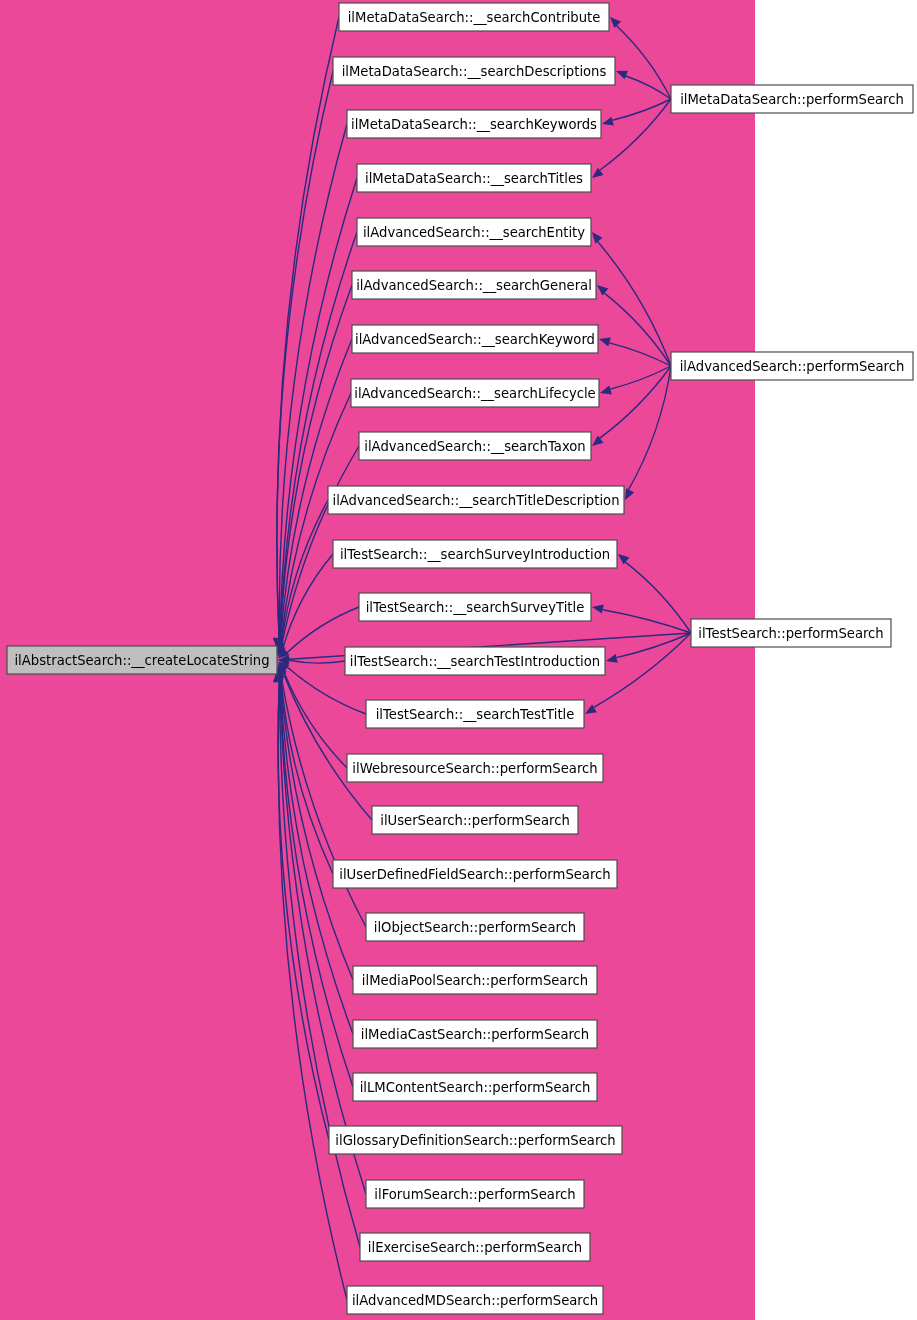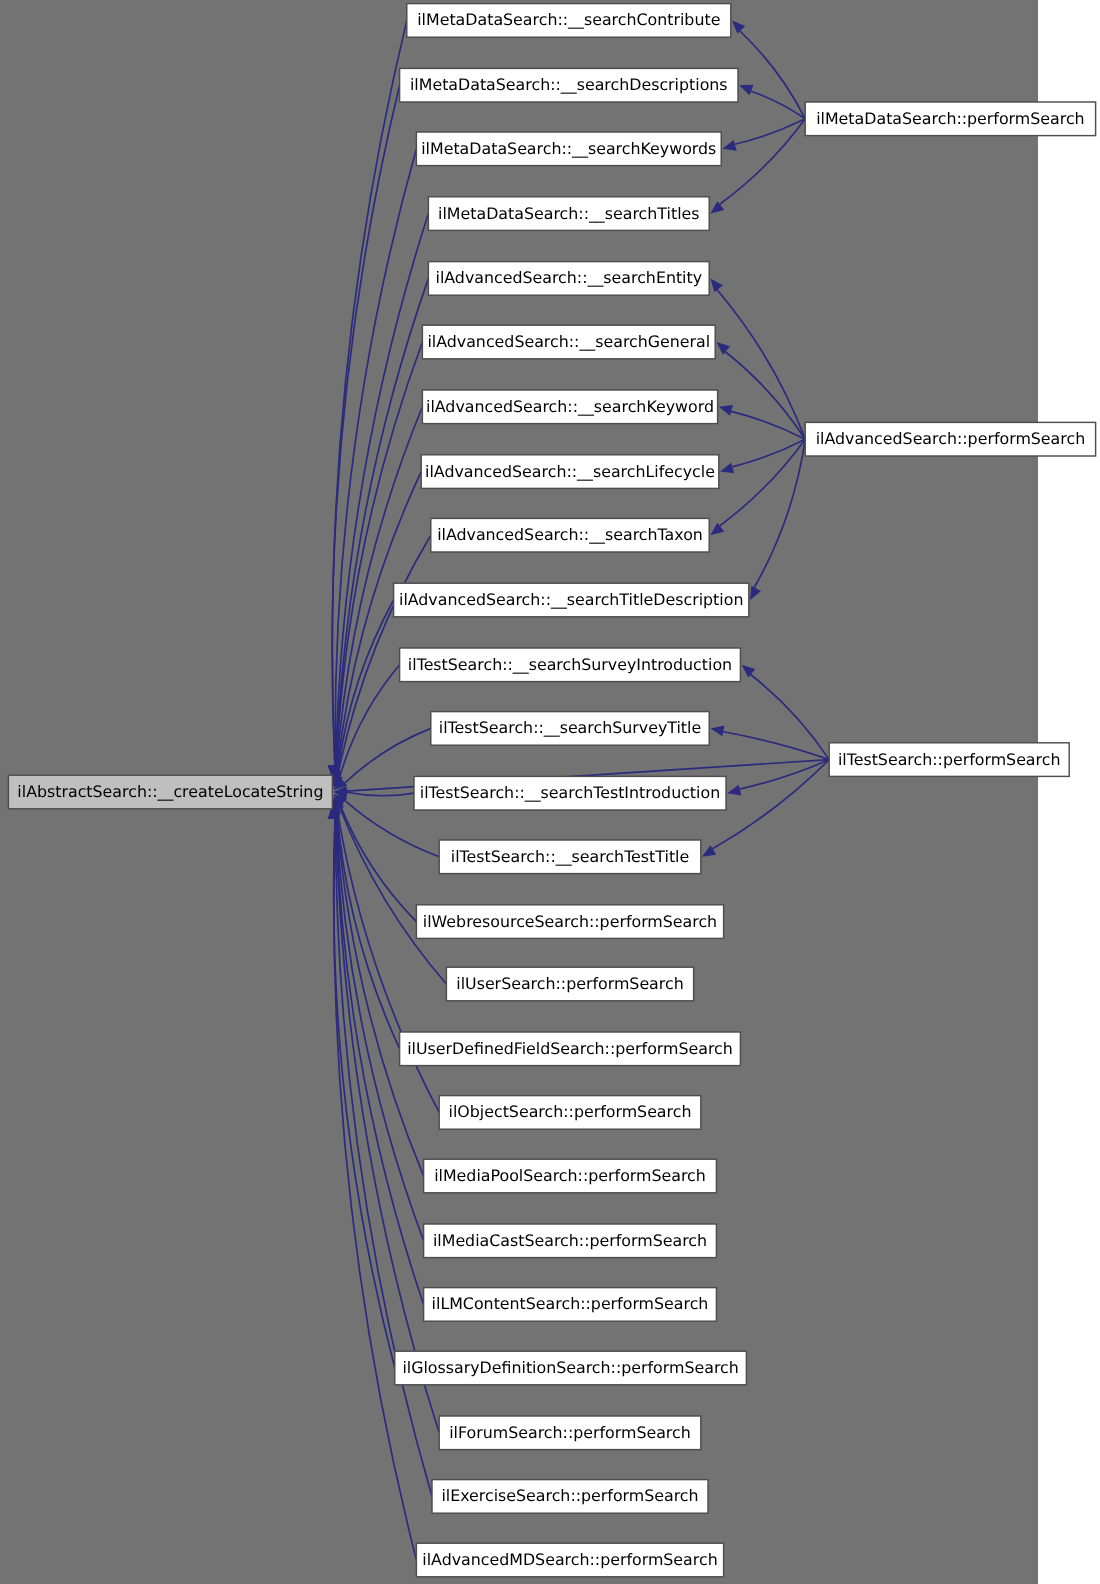--- a/index.html
+++ b/index.html
@@ -8,23 +8,23 @@
     background: #ffffff;
   }
   body {
     width: 917px;
     height: 1320px;
     overflow: hidden;
     font-family: "DejaVu Sans", "Liberation Sans", sans-serif;
   }
   #graph-root {
     position: relative;
-    width: 865px;
+    width: 755px;
     height: 1320px;
-    background: #737373;
+    background: #ec4899;
   }
   svg#callgraph {
     display: block;
     width: 917px;
     height: 1320px;
   }
   .edge-line {
     fill: none;
     stroke: #2a2a7f;
     stroke-width: 1.4;

